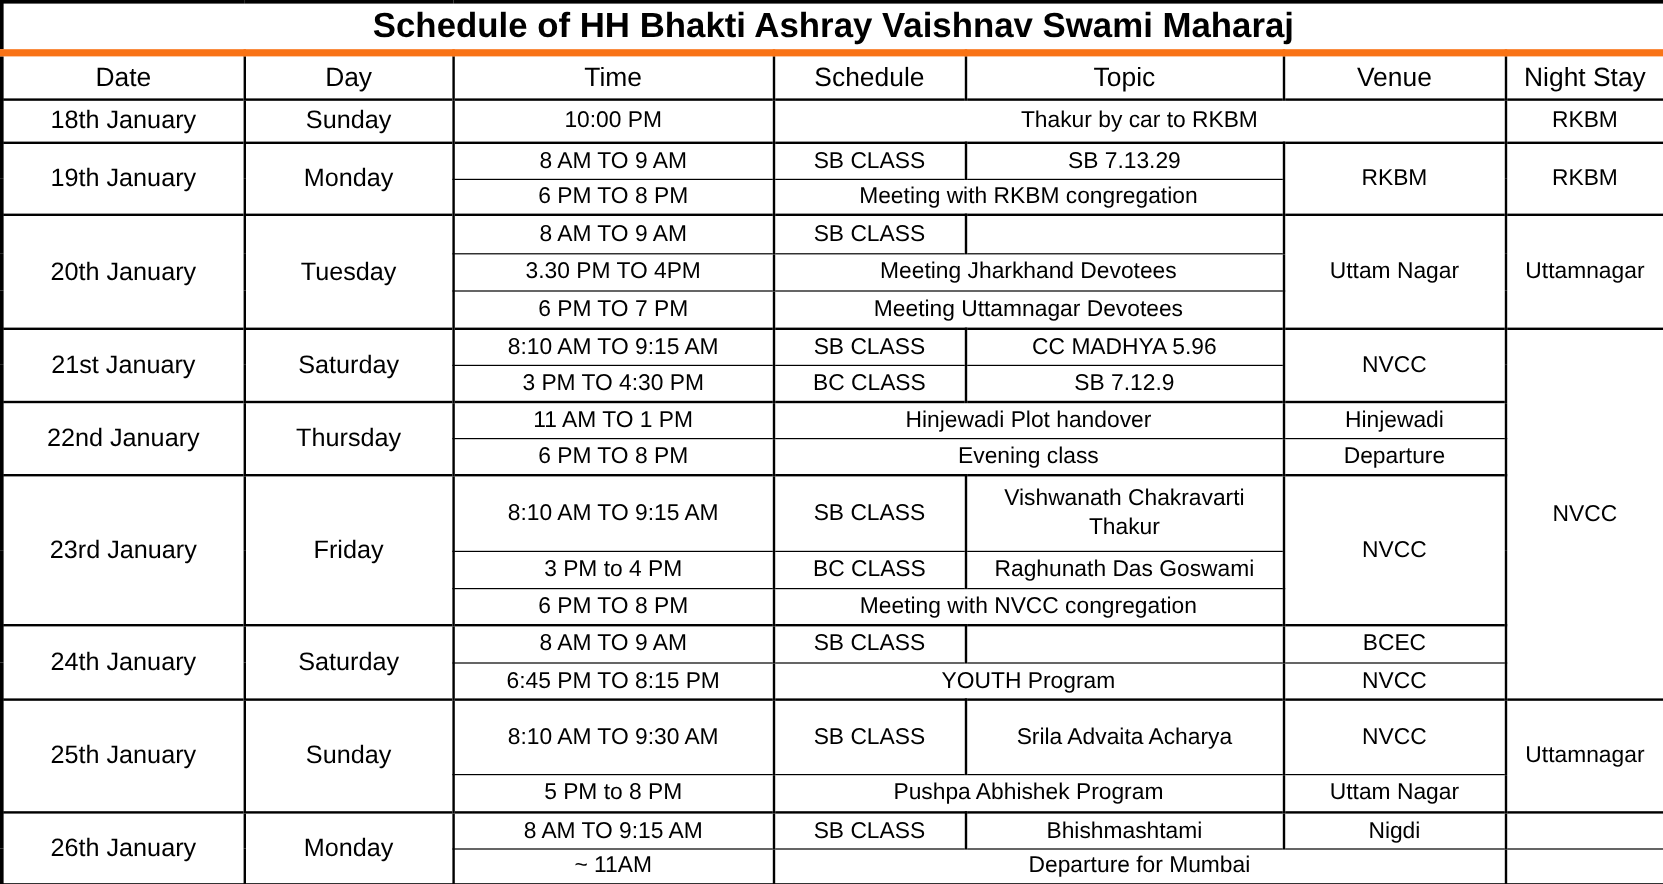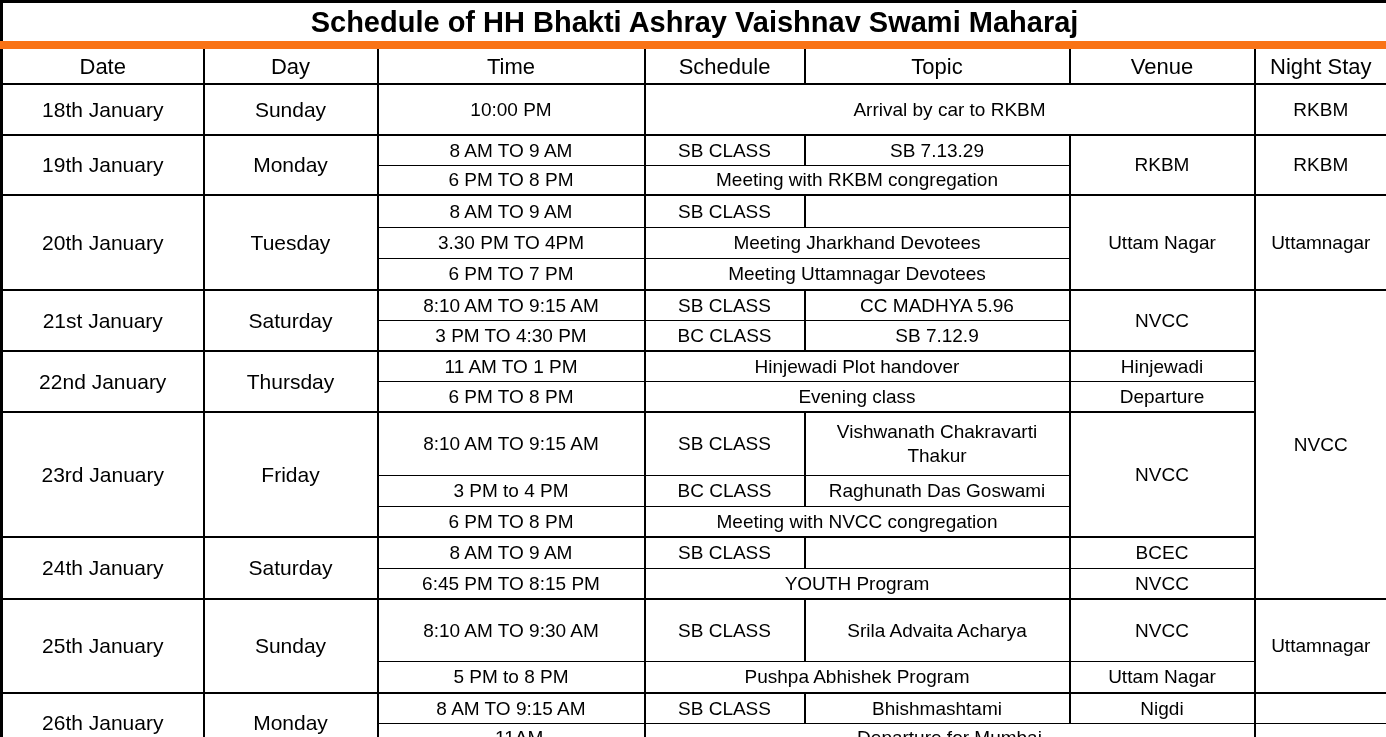--- a/index.html
+++ b/index.html
@@ -32,21 +32,21 @@
     padding: 1px 4px;
     font-size: 19px;
     font-weight: normal;
     line-height: 1.25;
     overflow: hidden;
   }
   tr.grp > td, tr.grp > th { border-top: 2px solid #000000; }
   td.title {
     font-size: 29px;
     font-weight: bold;
-    border-bottom: 8px solid #f97316;
+    border-bottom: 6px solid #f97316;
     letter-spacing: 0px;
   }
   tr.head th {
     font-size: 22px;
     font-weight: normal;
   }
   td.c-date, td.c-day { font-size: 21px; }
 </style>
 </head>
 <body>
@@ -70,25 +70,25 @@
   <tr class="grp head" style="height:39px">
     <th>Date</th>
     <th>Day</th>
     <th>Time</th>
     <th>Schedule</th>
     <th>Topic</th>
     <th>Venue</th>
     <th>Night Stay</th>
   </tr>
 
-  <tr class="grp" style="height:51px">
+  <tr class="grp" style="height:36px">
     <td class="c-date">18th January</td>
     <td class="c-day">Sunday</td>
     <td>10:00 PM</td>
-    <td colspan="3">Arrival by car to RKBM</td>
+    <td colspan="3">Thakur by car to RKBM</td>
     <td>RKBM</td>
   </tr>
 
   <tr class="grp" style="height:30px">
     <td class="c-date" rowspan="2">19th January</td>
     <td class="c-day" rowspan="2">Monday</td>
     <td>8 AM TO 9 AM</td>
     <td>SB CLASS</td>
     <td>SB 7.13.29</td>
     <td rowspan="2">RKBM</td>

